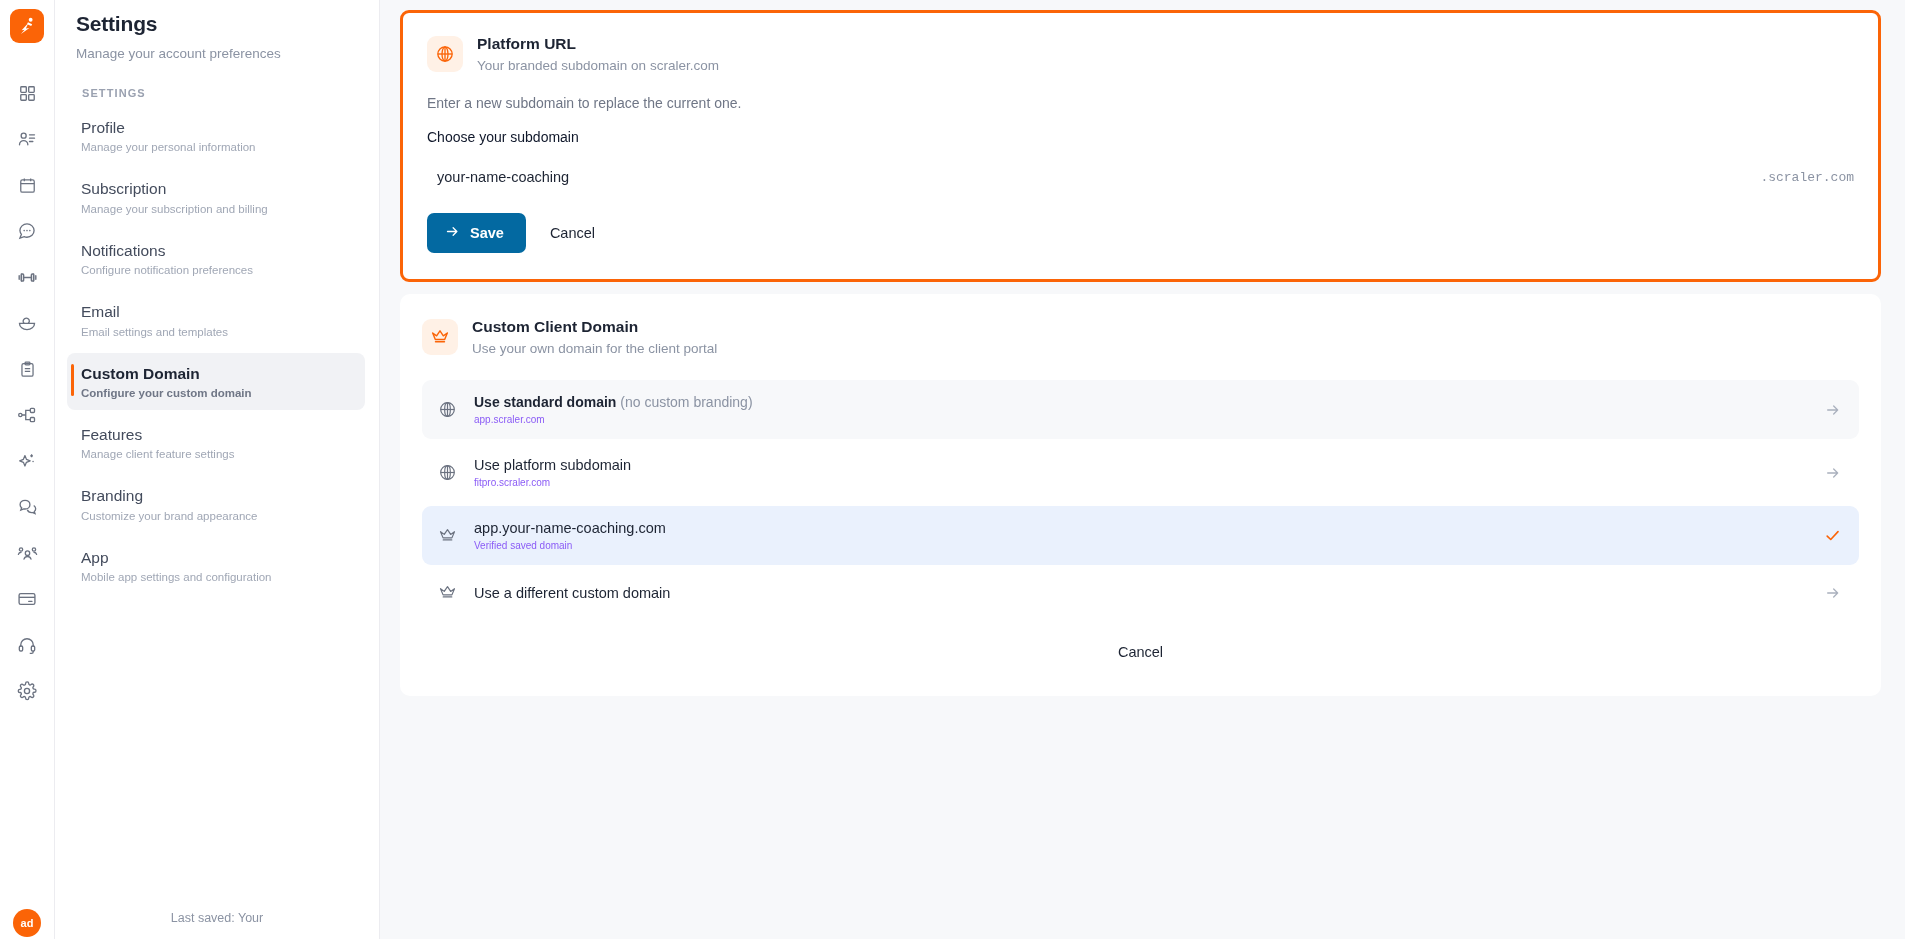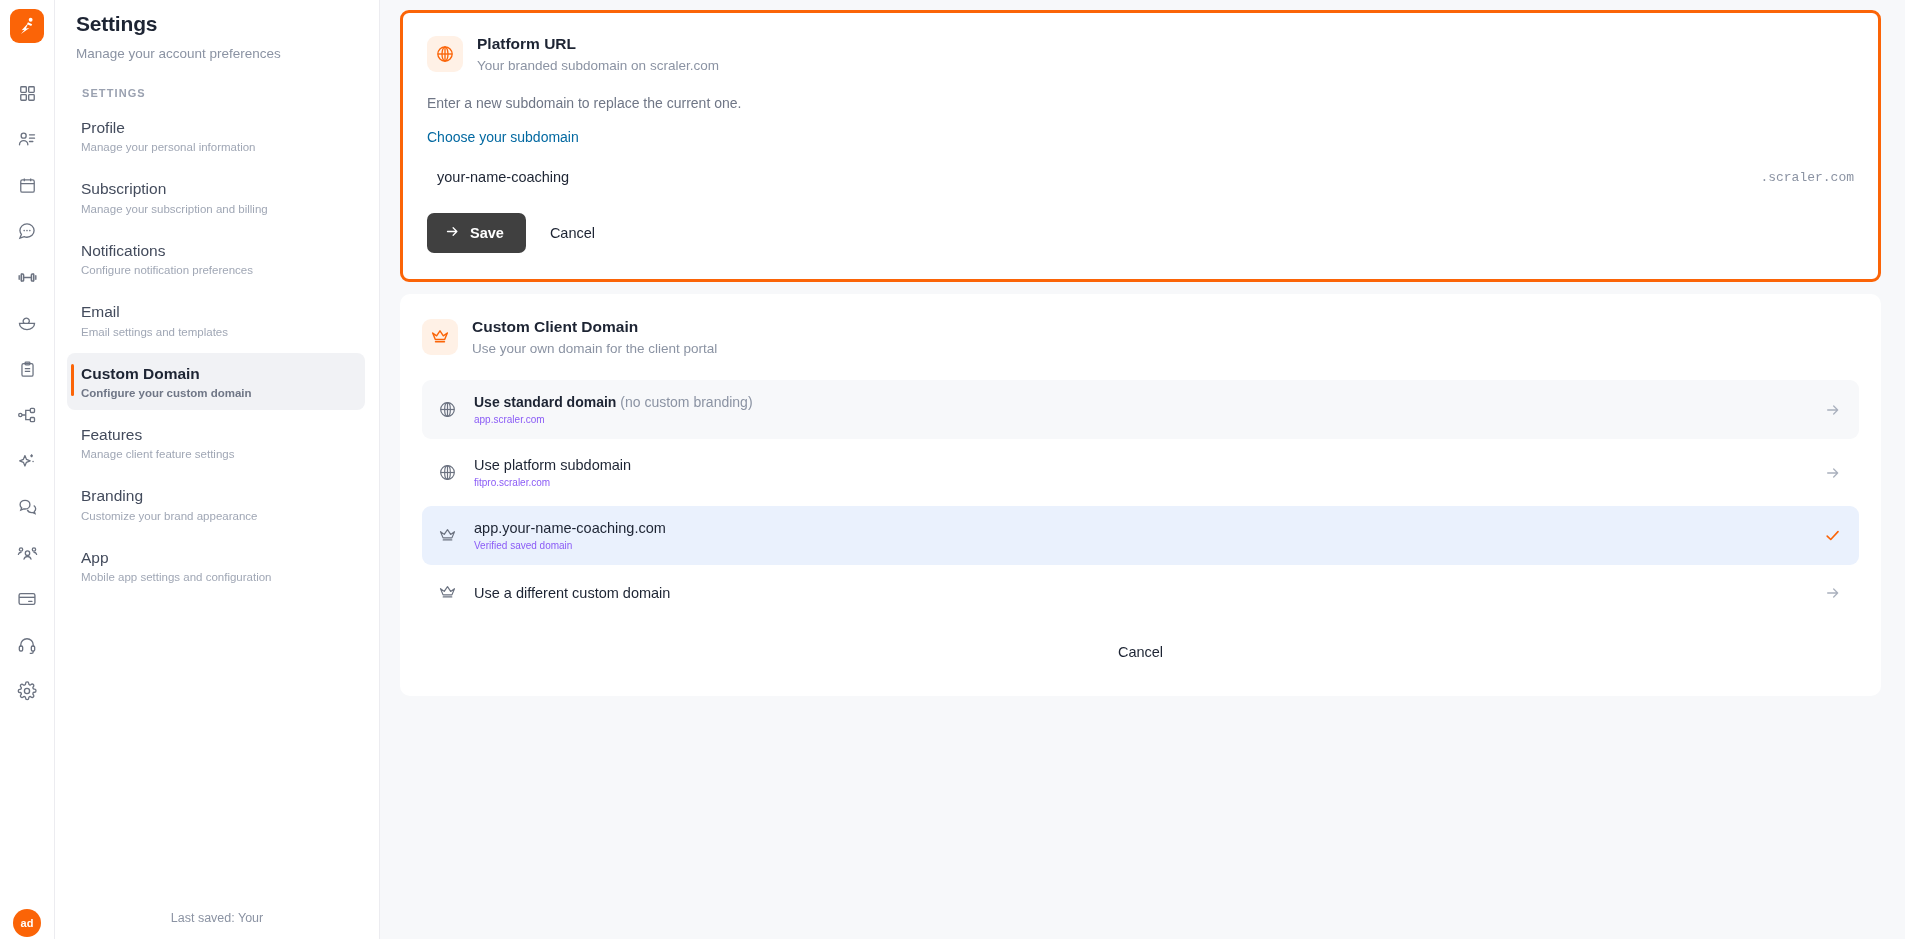--- a/index.html
+++ b/index.html
@@ -101,40 +101,40 @@
   .head-badge {
     width: 36px; height: 36px; border-radius: 9px;
     background: #fff1e6; color: #fb6407;
     display: flex; align-items: center; justify-content: center;
     flex: 0 0 36px; margin-top: 1px;
   }
   .head-title { font-size: 15.5px; font-weight: 700; color: #1d2433; }
   .head-sub { font-size: 13.5px; color: #8b93a3; margin-top: 5px; }
 
   .pf-note { font-size: 14px; color: #6f7686; margin-top: 22px; }
-  .pf-label { font-size: 14px; color: #0369a1; margin-top: 18px; font-weight: 400; }
+  .pf-label { font-size: 14px; color: #0f172a; margin-top: 18px; font-weight: 400; }
 
   .pf-inputrow {
     display: flex; align-items: center; margin-top: 18px;
   }
   .pf-input {
     flex: 1 1 auto; border: none; outline: none;
     font-family: "Liberation Sans", sans-serif;
     font-size: 14.5px; color: #1d2433; background: transparent;
     padding: 6px 0 6px 10px;
   }
   .pf-suffix {
     font-family: "Liberation Mono", monospace;
     font-size: 13px; color: #8b93a3; white-space: nowrap;
     padding-left: 12px;
   }
 
   .pf-actions { display: flex; align-items: center; gap: 14px; margin-top: 22px; }
   .btn-save {
-    background: #404040; color: #ffffff; border: none; border-radius: 7px;
+    background: #0369a1; color: #ffffff; border: none; border-radius: 7px;
     font-family: "Liberation Sans", sans-serif;
     font-size: 14.5px; font-weight: 700;
     padding: 11px 22px 11px 18px; cursor: pointer;
     display: inline-flex; align-items: center; gap: 10px;
   }
   .btn-link {
     background: none; border: none; cursor: pointer;
     font-family: "Liberation Sans", sans-serif;
     font-size: 14.5px; color: #1d2433; padding: 8px 10px;
   }

